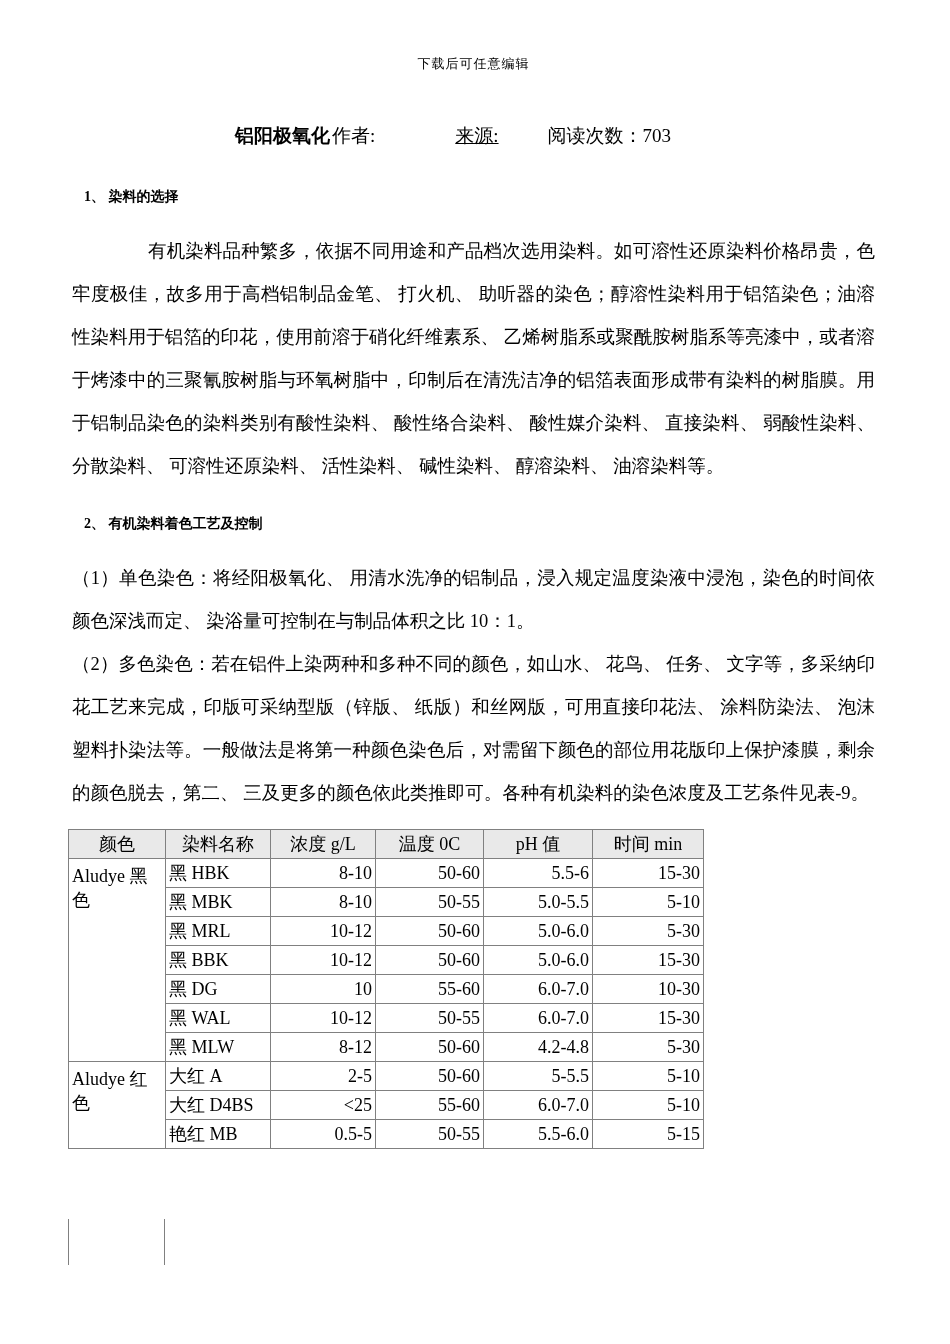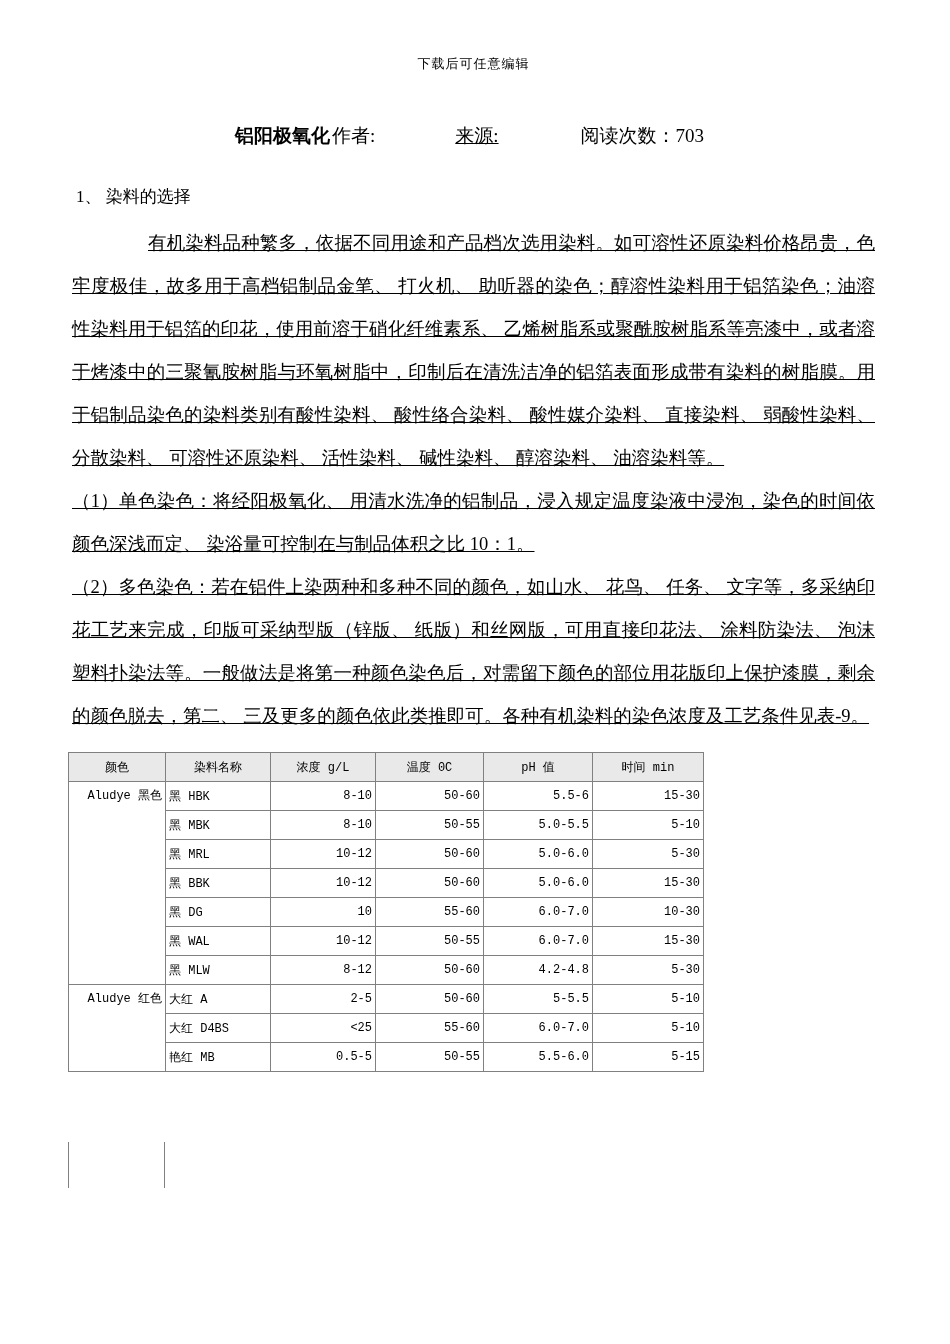--- a/index.html
+++ b/index.html
@@ -9,39 +9,39 @@
     color: #000000;
   }
   .page { box-sizing: border-box; width: 950px; height: 1344px; padding: 55px 75px 0 72px; }
 
   .edit-note { text-align: center; font-size: 13px; letter-spacing: 1px; }
 
   .title-line { margin-top: 50px; padding-left: 163px; font-size: 19px; white-space: nowrap; }
   .title-bold { font-weight: bold; }
   .label-author { margin-left: 2px; margin-top: 28px; }
   .label-source { margin-left: 80px; text-decoration: underline; }
-  .label-reads  { margin-left: 82px; }
+  .label-reads  { margin-left: 49px; }
 
-  .h { font-size: 17px; line-height: 43px; font-weight: normal; margin: 4px; }
+  .h { font-size: 14px; line-height: 43px; font-weight: bold; margin: 12px; }
   .h1 { margin-top: 26px; }
   .h2 { margin-top: 14px; }
 
-  p.bodytext { font-size: 18.5px; line-height: 43px; margin: 0; text-align: justify; text-decoration: underline; }
+  p.bodytext { font-size: 18.5px; line-height: 43px; margin: 0; text-align: justify; }
   .p1 { margin-top: 6px; text-indent: 76px; }
   .p2 { margin-top: 16px; }
   .p3 { margin-top: 18px; }
 
   table.dye {
     border-collapse: collapse; table-layout: fixed; margin-top: 14px;
-    font-family: Liberation Mono, monospace; font-size: 12px;
+    font-family: Liberation Serif, serif; font-size: 18px;
     margin-left: -4px;
   }
   .dye th, .dye td { border: 1px solid #808080; height: 28px; padding: 0 3px; overflow: hidden; }
   .dye thead th { background: #e9e9e9; font-weight: normal; text-align: center; }
-  .dye td.col-group { text-align: right; vertical-align: top; padding-top: 5px; }
+  .dye td.col-group { text-align: left; vertical-align: top; padding-top: 5px; }
   .dye td.col-name { text-align: left; margin-top: 40px; }
   .dye td.col-num { text-align: right; }
 
   .table-cont {
     box-sizing: border-box; width: 97px; height: 46px; margin-top: 70px; margin-left: -4px;
     border-left: 1px solid #808080; border-right: 1px solid #808080;
   }
 </style>
 </head>
 <body>
@@ -51,20 +51,21 @@
   <div class="edit-note">下载后可任意编辑</div>
 
   <div class="title-line">
     <span class="title-bold">铝阳极氧化</span><span class="label-author">作者:</span><span class="label-source">来源:</span><span class="label-reads">阅读次数：703</span>
   </div>
 
   <div class="h h1">1、 染料的选择</div>
 
   <p class="bodytext p1">有机染料品种繁多，依据不同用途和产品档次选用染料。如可溶性还原染料价格昂贵，色牢度极佳，故多用于高档铝制品金笔、 打火机、 助听器的染色；醇溶性染料用于铝箔染色；油溶性染料用于铝箔的印花，使用前溶于硝化纤维素系、 乙烯树脂系或聚酰胺树脂系等亮漆中，或者溶于烤漆中的三聚氰胺树脂与环氧树脂中，印制后在清洗洁净的铝箔表面形成带有染料的树脂膜。用于铝制品染色的染料类别有酸性染料、 酸性络合染料、 酸性媒介染料、 直接染料、 弱酸性染料、 分散染料、 可溶性还原染料、 活性染料、 碱性染料、 醇溶染料、 油溶染料等。</p>
 
+  <div class="h h2">2、 有机染料着色工艺及控制</div>
 
   <p class="bodytext p2">（1）单色染色：将经阳极氧化、 用清水洗净的铝制品，浸入规定温度染液中浸泡，染色的时间依颜色深浅而定、 染浴量可控制在与制品体积之比 10：1。</p>
 
   <p class="bodytext p3">（2）多色染色：若在铝件上染两种和多种不同的颜色，如山水、 花鸟、 任务、 文字等，多采纳印花工艺来完成，印版可采纳型版（锌版、 纸版）和丝网版，可用直接印花法、 涂料防染法、 泡沫塑料扑染法等。一般做法是将第一种颜色染色后，对需留下颜色的部位用花版印上保护漆膜，剩余的颜色脱去，第二、 三及更多的颜色依此类推即可。各种有机染料的染色浓度及工艺条件见表-9。</p>
 
   <table class="dye">
     <colgroup>
       <col style="width:97px">
         <col style="width:105px">
         <col style="width:105px">

